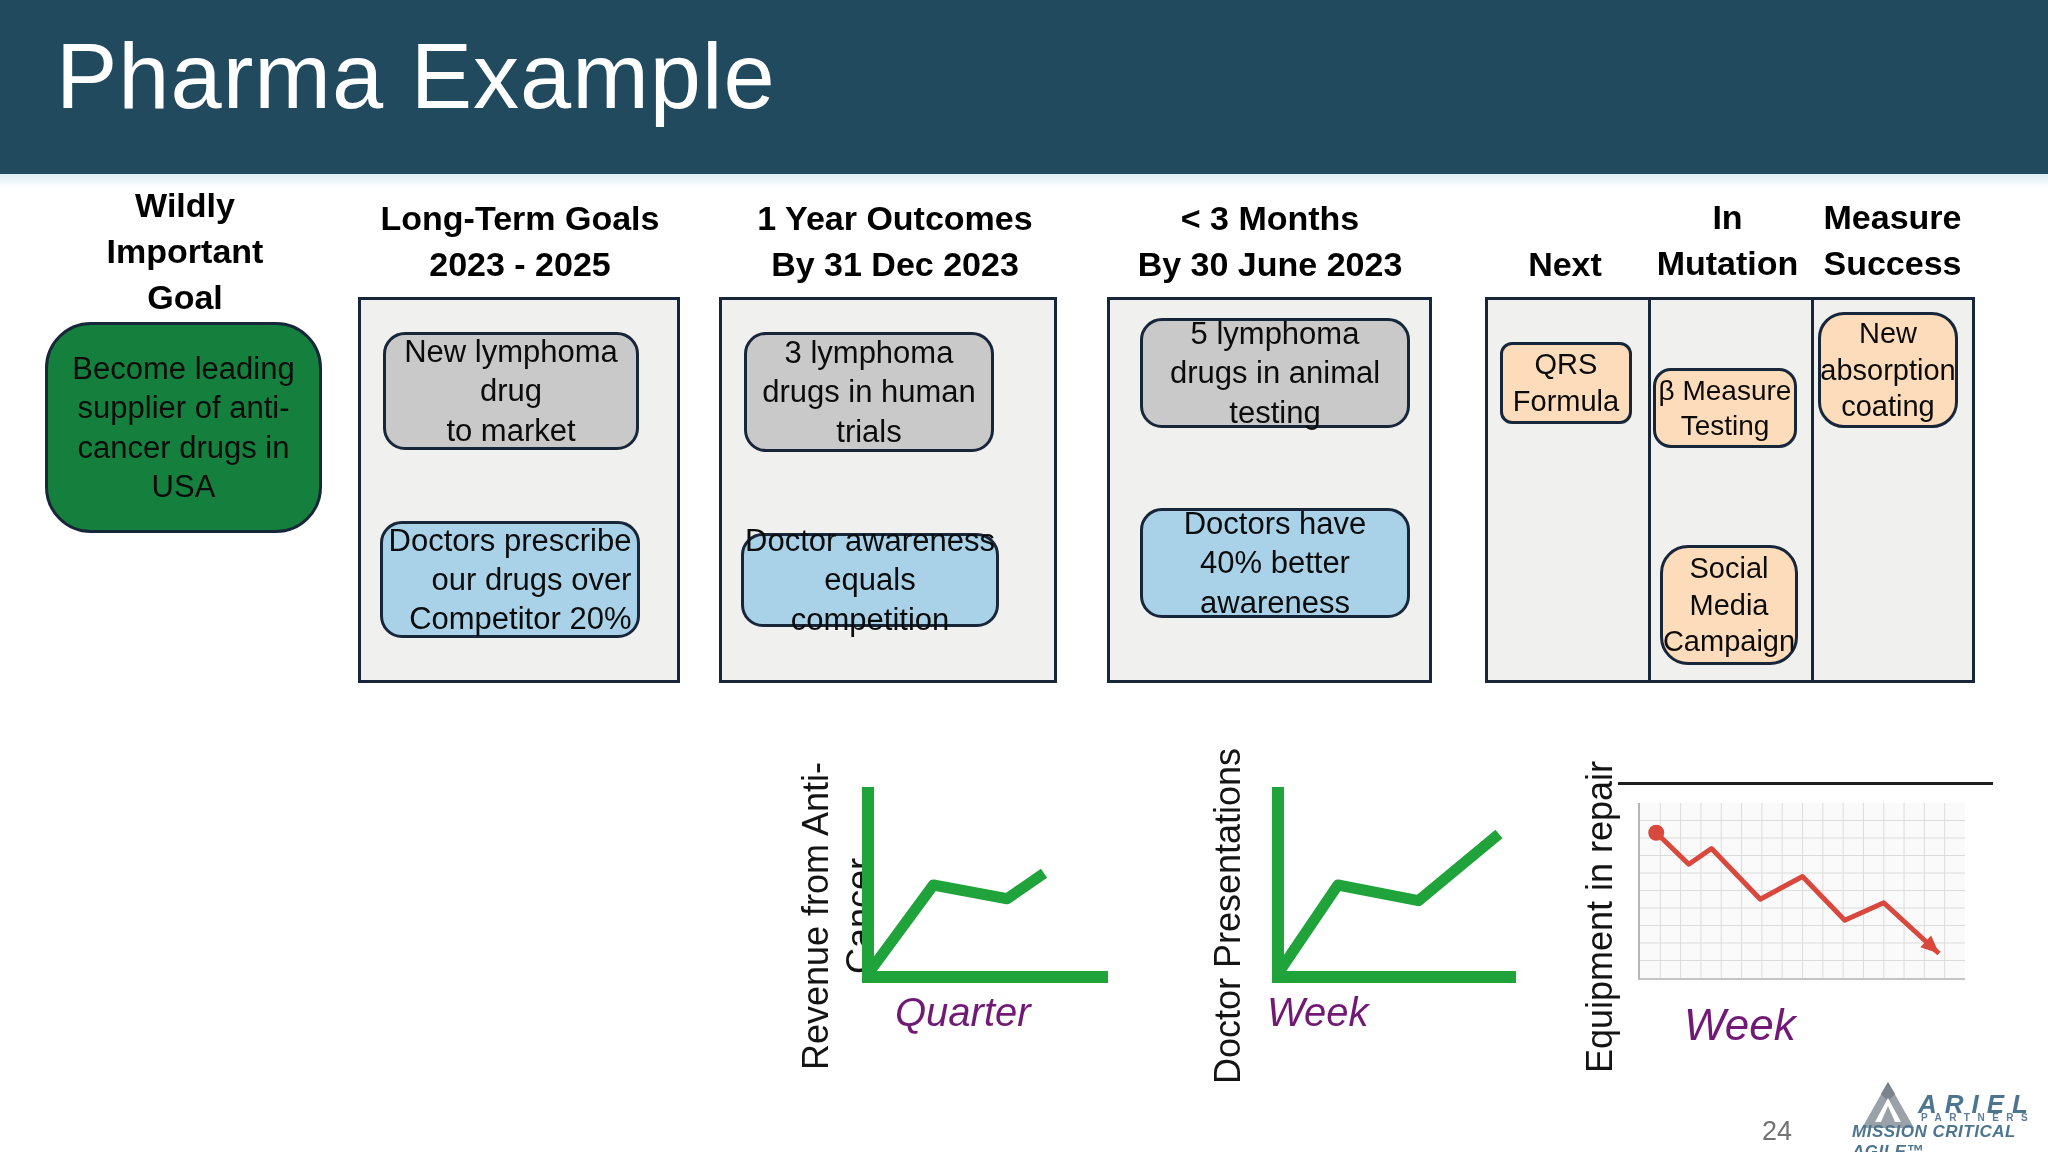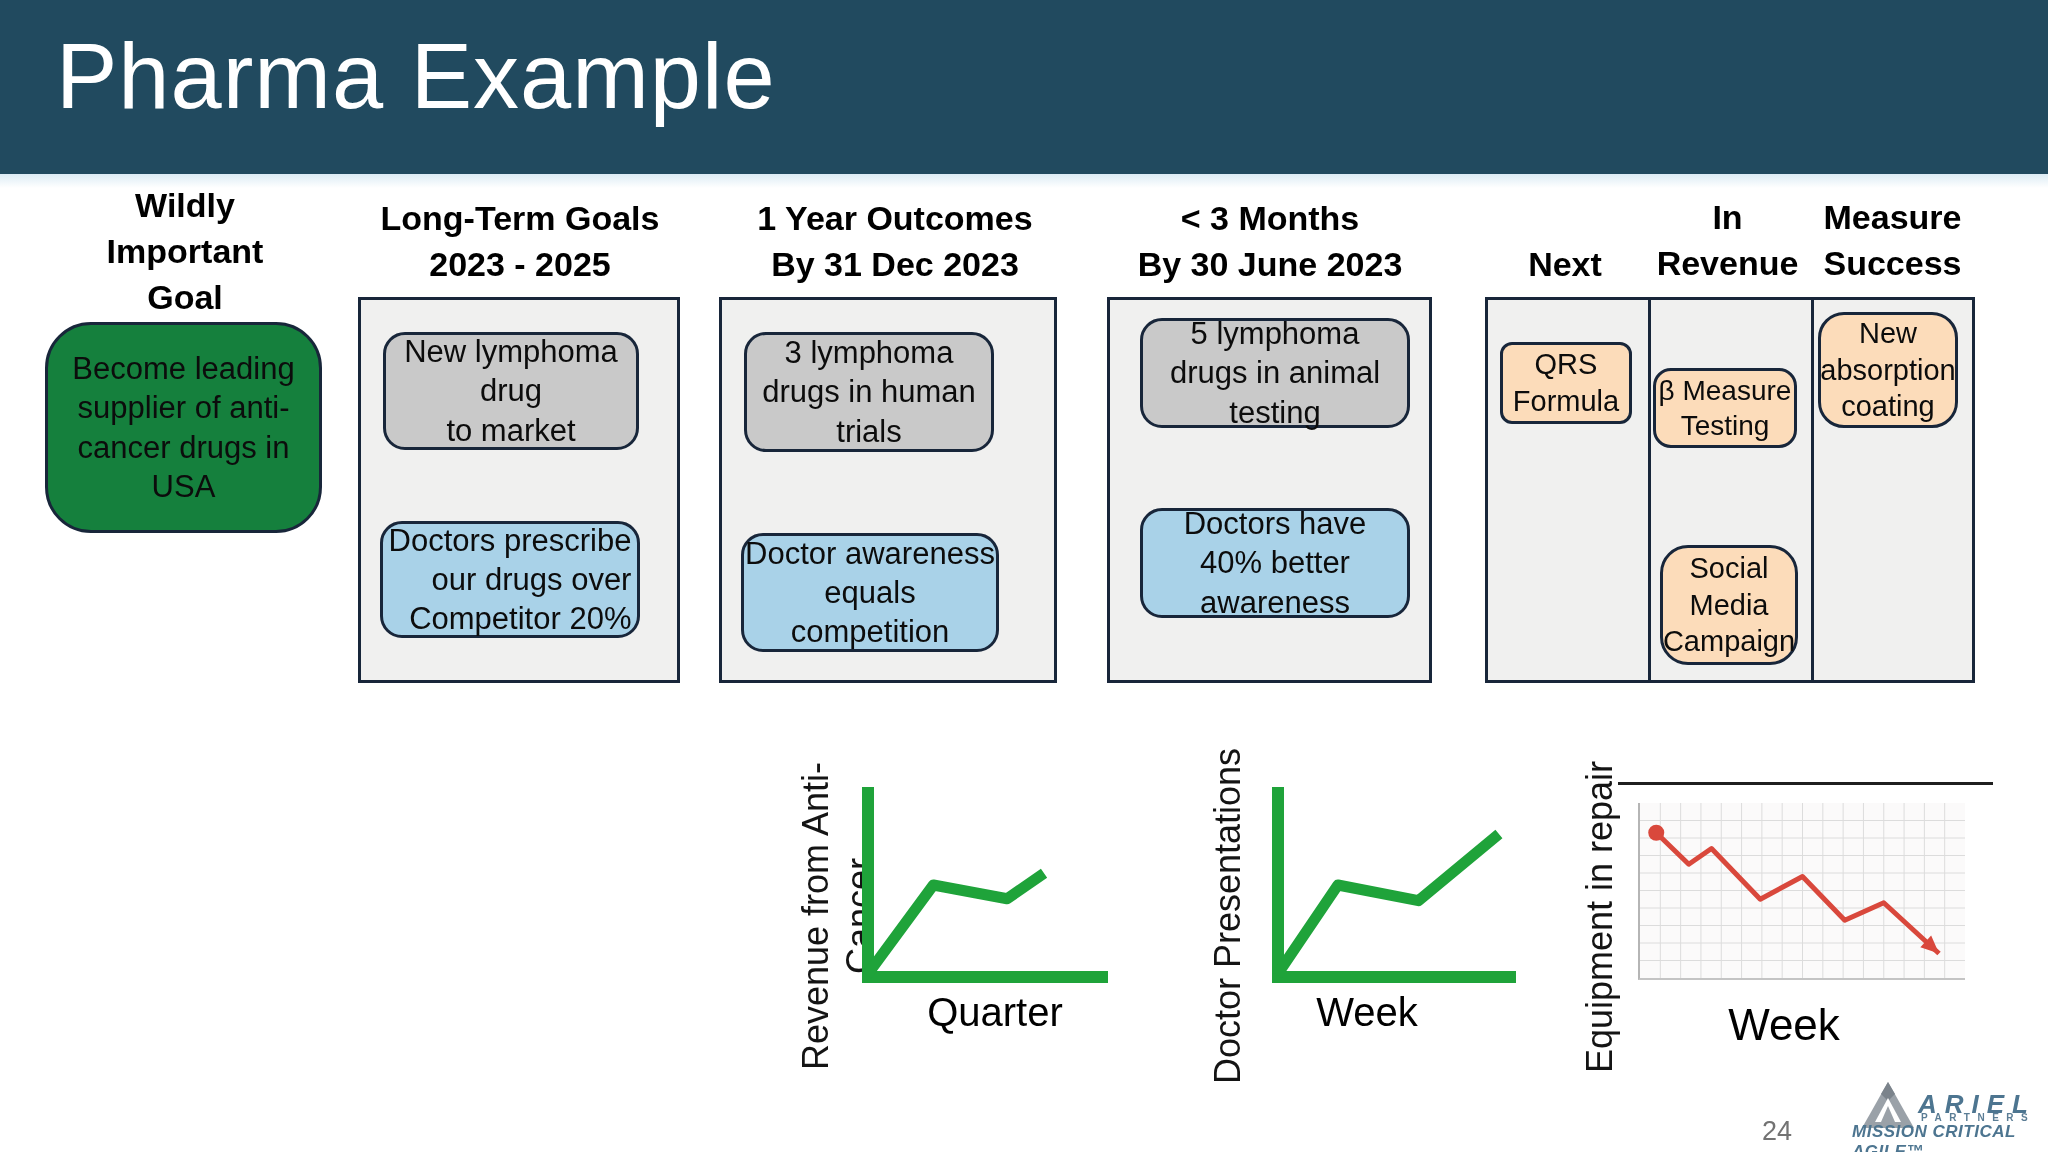--- a/index.html
+++ b/index.html
@@ -26,21 +26,21 @@
        display:flex;align-items:center;justify-content:center;text-align:center;
        font-size:31px;line-height:1.26;color:#0c0c0c;}
   .box-pink{background:#15803d;border-radius:46px;}
   .box-gray{background:#c9c9c9;}
   .box-blue{background:#a9d2e8;}
   .box-orange{background:#fcdcba;font-size:29px;}
 
   
   .vlabel{width:420px;height:44px;line-height:44px;text-align:center;font-size:36px;color:#141414;
           transform:rotate(-90deg);}
-  .xlabel{width:200px;text-align:center;font-size:40px;color:#000000;}
+  .xlabel{width:200px;text-align:left;font-size:40px;color:#701a75;font-style:italic;}
   .xlabel-big{font-size:44px;}
 
   .chart3-plot{background:#fbfafa;border-left:2px solid #b5b5b5;border-bottom:2px solid #c4c4c4;}
   .topline{background:#1f1f1f;}
 
   
   .logo-brand{font-size:26px;font-weight:bold;font-style:italic;letter-spacing:8px;color:#4d7590;}
   .logo-sub{font-size:10px;letter-spacing:7.5px;color:#5b7d95;font-weight:bold;}
   .logo-tagline{font-size:17px;font-weight:bold;font-style:italic;color:#4d7590;letter-spacing:0.5px;}
   .pagenum{font-size:27px;color:#737373;}
@@ -58,42 +58,42 @@
 Important
 Goal</div>
   <div class="abs colhead pre" style="left:360px;top:195px;width:320px;">Long-Term Goals
 2023 - 2025</div>
   <div class="abs colhead pre" style="left:730px;top:195px;width:330px;">1 Year Outcomes
 By 31 Dec 2023</div>
   <div class="abs colhead pre" style="left:1105px;top:195px;width:330px;">&lt; 3 Months
 By 30 June 2023</div>
   <div class="abs colhead" style="left:1490px;top:241px;width:150px;">Next</div>
   <div class="abs colhead pre" style="left:1650px;top:194px;width:155px;">In
-Revenue</div>
+Mutation</div>
   <div class="abs colhead pre" style="left:1810px;top:194px;width:165px;">Measure
 Success</div>
 
   <div class="abs box box-pink pre" style="left:45px;top:322px;width:277px;height:211px;">Become leading
 supplier of anti-
 cancer drugs in
 USA</div>
 
   <div class="abs container" style="left:358px;top:297px;width:322px;height:386px;"></div>
   <div class="abs box box-gray pre" style="left:383px;top:332px;width:256px;height:118px;">New lymphoma
 drug
 to market</div>
   <div class="abs box box-blue pre" style="left:380px;top:521px;width:260px;height:117px;text-align:right;">Doctors prescribe
 our drugs over
 Competitor 20%</div>
 
   <div class="abs container" style="left:719px;top:297px;width:338px;height:386px;"></div>
   <div class="abs box box-gray pre" style="left:744px;top:332px;width:250px;height:120px;">3 lymphoma
 drugs in human
 trials</div>
-  <div class="abs box box-blue pre" style="left:741px;top:533px;width:258px;height:119px;">Doctor awareness
+  <div class="abs box box-blue pre" style="left:741px;top:533px;width:258px;height:94px;">Doctor awareness
 equals competition</div>
 
   <div class="abs container" style="left:1107px;top:297px;width:325px;height:386px;"></div>
   <div class="abs box box-gray pre" style="left:1140px;top:318px;width:270px;height:110px;">5 lymphoma
 drugs in animal
 testing</div>
   <div class="abs box box-blue pre" style="left:1140px;top:508px;width:270px;height:110px;">Doctors have
 40% better
 awareness</div>
 

